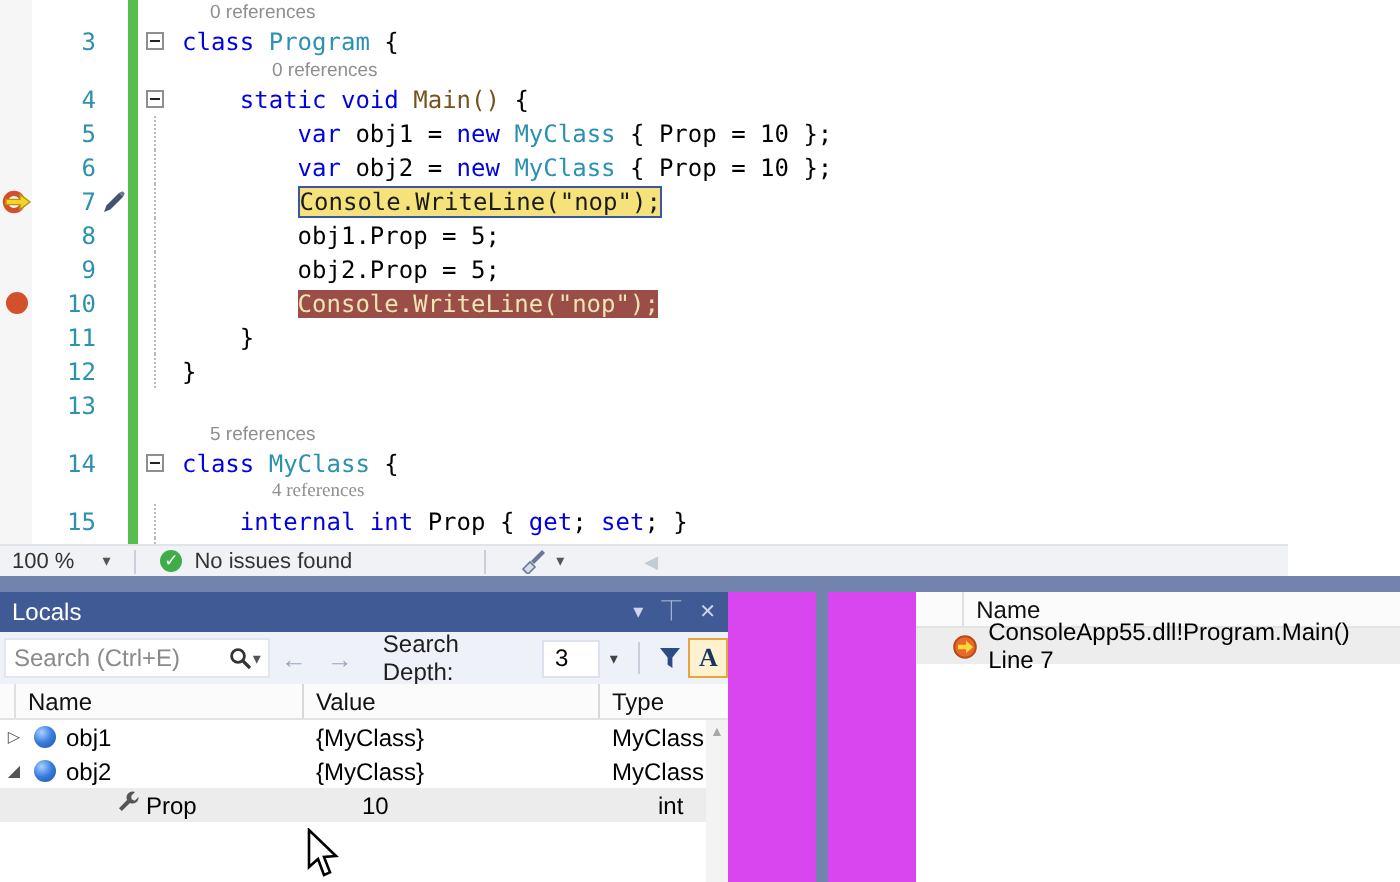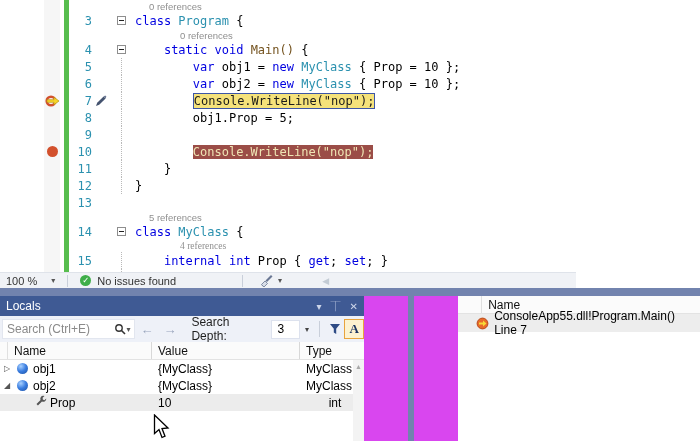--- a/index.html
+++ b/index.html
@@ -3,42 +3,42 @@
 <meta charset="utf-8">
 <style>
   * { margin:0; padding:0; box-sizing:border-box; }
   html,body { width:700px; height:441px; overflow:hidden; }
   body { font-family:"Liberation Sans", sans-serif; background:#7283ae; }
   .screen { position:relative; width:700px; height:441px; background:#fff; }
 
   
   .editor { position:relative; width:700px; height:272px; background:#fff; overflow:hidden; }
   .change-bar { position:absolute; left:64px; top:0; width:5px; height:272px; background:#57bd4e; }
-  .ed-row { display:flex; height:17px; align-items:center; position:relative;margin-left:44px; }
+  .ed-row { display:flex; height:17px; align-items:center; position:relative; }
   .ed-row.lens { height:12px; }
   .g-bp { width:16px; height:100%; flex:none; display:flex; align-items:center; justify-content:center; background:#f6f6f6; }
   .g-num { width:34px; flex:none; text-align:right; font-family:"DejaVu Sans Mono",monospace; font-size:12px; color:#2b91af; padding-right:2px; }
   .g-pen { width:14px; flex:none; display:flex; align-items:center; justify-content:center; }
   .g-bar { width:5px; flex:none; }
   .g-fold { width:16px; flex:none; display:flex; align-items:center; justify-content:center; height:100%; position:relative; }
   .g-code { flex:1; font-family:"DejaVu Sans Mono",monospace; font-size:12px; white-space:pre; padding-left:6px; color:#000; }
   .lens .g-code { font-family:"Liberation Sans",sans-serif; font-size:9.5px; color:#8f8f8f; }
   .c-kw { color:#0000e0; } .c-ty { color:#2b91af; } .c-pl { color:#000; } .c-me { color:#74531f; }
   .stmt { display:inline-block; }
   .hl-yellow { background:#f5e27a; border:1px solid #3c56a6; color:#1a1a1a; }
   .hl-yellow .c-kw,.hl-yellow .c-ty,.hl-yellow .c-pl { color:#1a1a1a; }
   .hl-red { background:#9b4d47; }
   .hl-red span { color:#efe5b4 !important; }
   .foldbox { width:9px; height:9px; border:1px solid #8e8e8e; background:#fff; position:relative; }
   .foldbox::after { content:""; position:absolute; left:1px; top:3px; width:5px; height:1px; background:#222; }
   .foldline { position:absolute; left:50%; top:0; bottom:0; width:0; border-left:1px dotted #b9b9b9; }
   .bp-dot { width:11px; height:11px; border-radius:50%; background:#d2502c; }
 
   
-  .ed-status { position:relative; width:576px; height:16px; background:#f0f2f6; border-top:1px solid #dfe3ea; display:flex; align-items:center; font-size:11px; color:#333; }
+  .ed-status { position:relative; width:644px; height:16px; background:#f0f2f6; border-top:1px solid #dfe3ea; display:flex; align-items:center; font-size:11px; color:#333; }
   .zoom-ctl { display:flex; align-items:center; gap:14px; padding:0 6px; cursor:default; }
   .dd { font-size:8px; color:#555; }
   .sbar-sep { width:1px; height:12px; background:#c9cfda; margin:0 6px; }
   .health { display:flex; align-items:center; gap:6px; padding:0 6px; }
   .check-ico { width:11px; height:11px; border-radius:50%; background:#3fae49; color:#fff; font-size:8.5px; line-height:11px; text-align:center; display:inline-block; }
   .left-arrow { color:#c3cbd4; font-size:9px; margin-left:40px; }
   .brush-wrap { display:flex; align-items:center; gap:5px; margin-left:10px; }
 
   
   .splitter { width:700px; height:8px; background:#7283ae; }
@@ -176,21 +176,21 @@
           <div class="g-code"><span>        </span><span class="stmt"><span class="c-pl">obj1.Prop = 5;</span></span></div>
         </div>
         <div class="ed-row">
           <div class="g-bp"></div>
           <div class="g-num">9</div>
           <div class="g-pen"></div>
           <div class="g-bar"></div>
           <div class="g-fold">
             <span class="foldline"></span>
           </div>
-          <div class="g-code"><span>        </span></div>
+          <div class="g-code"><span>        </span><span class="stmt"><span class="c-pl">obj2.Prop = 5;</span></span></div>
         </div>
         <div class="ed-row">
           <div class="g-bp">
             <span class="bp-dot"></span>
           </div>
           <div class="g-num">10</div>
           <div class="g-pen"></div>
           <div class="g-bar"></div>
           <div class="g-fold">
             <span class="foldline"></span>
@@ -360,29 +360,29 @@
           <div class="g-row">
             <div class="cell name-cell" style="width: 152px; padding-left: 0px;">
               <span class="expander">◢</span>
               <span class="sphere"></span>
               <span>obj2</span>
             </div>
             <div class="cell" style="width: 148px;">{MyClass}</div>
             <div class="cell" style="flex: 1 1 0%;">MyClass</div>
           </div>
           <div class="g-row sel">
-            <div class="cell name-cell" style="width: 152px; padding-left: 18px;">
+            <div class="cell name-cell" style="width: 152px; padding-left: 18px; margin-left: 23px;">
               <span class="expander"></span>
               <span><svg width="12" height="12" viewBox="0 0 16 16" style="margin:0 3px 0 3px">
                   <path d="M11 1 a4 4 0 0 0 -3.6 5.7 L2 12.1 L3.9 14 L9.3 8.6 A4 4 0 0 0 15 4.6 l-2.5 2.5 -2.1-1 -0.2-2.3 L12.7 1.3 A4 4 0 0 0 11 1 Z" fill="#555"></path>
                 </svg></span>
               <span>Prop</span>
             </div>
             <div class="cell" style="width: 148px;">10</div>
-            <div class="cell" style="flex: 1 1 0%; text-align: center;">int</div>
+            <div class="cell" style="flex: 1 1 0%;">int</div>
           </div>
         </div>
       <div class="loc-scroll">
         <div class="up">▲</div>
       </div>
     </div>
 
     <div class="gap"></div>
 
     <div class="panel callstack">

